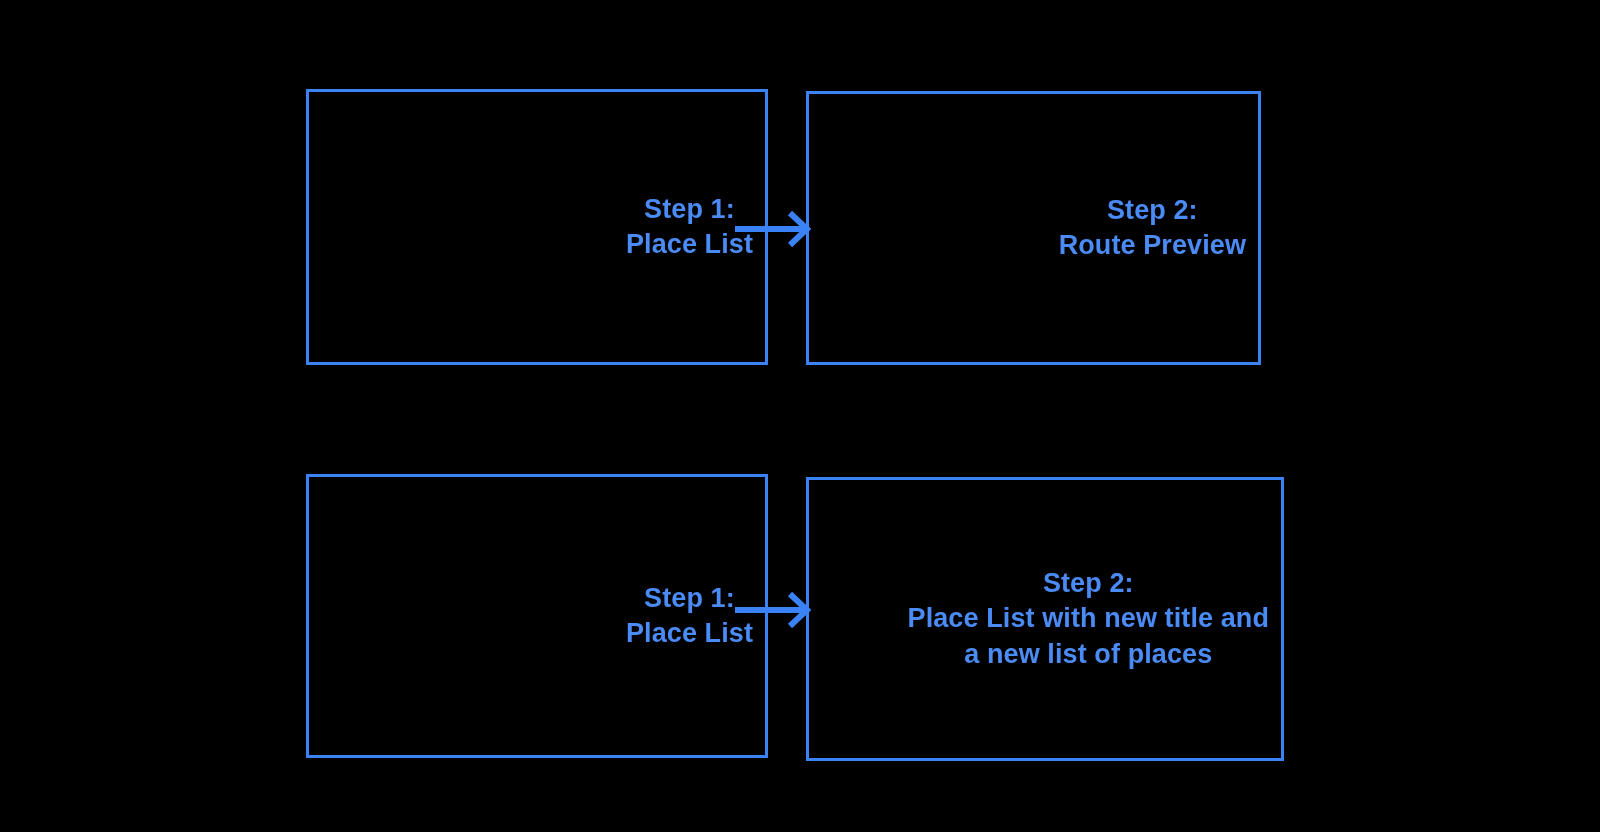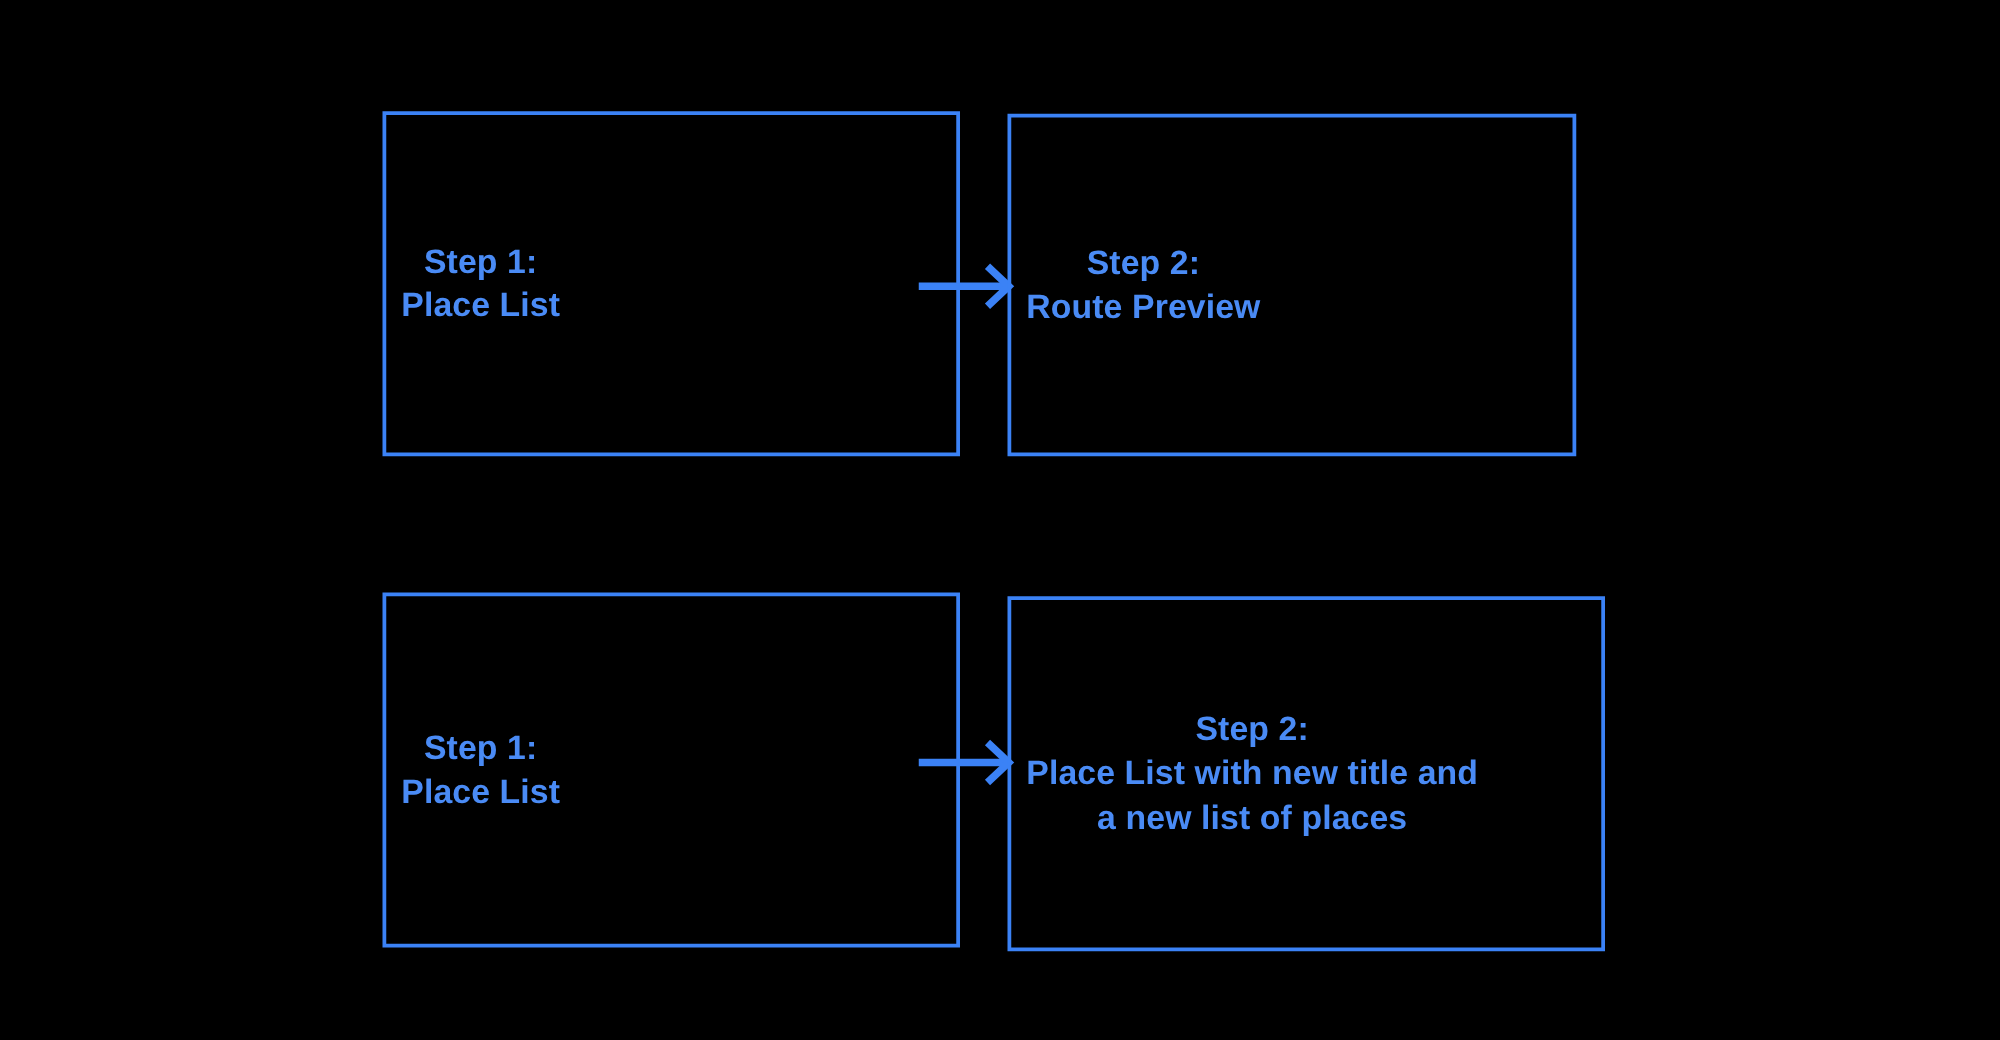--- a/index.html
+++ b/index.html
@@ -22,21 +22,21 @@
   }
 
   
   .step-box {
     position: absolute;
     box-sizing: border-box;
     border: 3px solid #3B82F6;
     background: transparent;
     display: flex;
     align-items: center;
-    justify-content: flex-start;
+    justify-content: flex-end;
     text-align: center;
   }
   .step-label {
     color: #4A8BF5;
     font-family: "Liberation Sans", sans-serif;
     font-weight: bold;
     font-size: 27px;
     line-height: 1.30;
     letter-spacing: 0.1px;
     white-space: pre-line;

